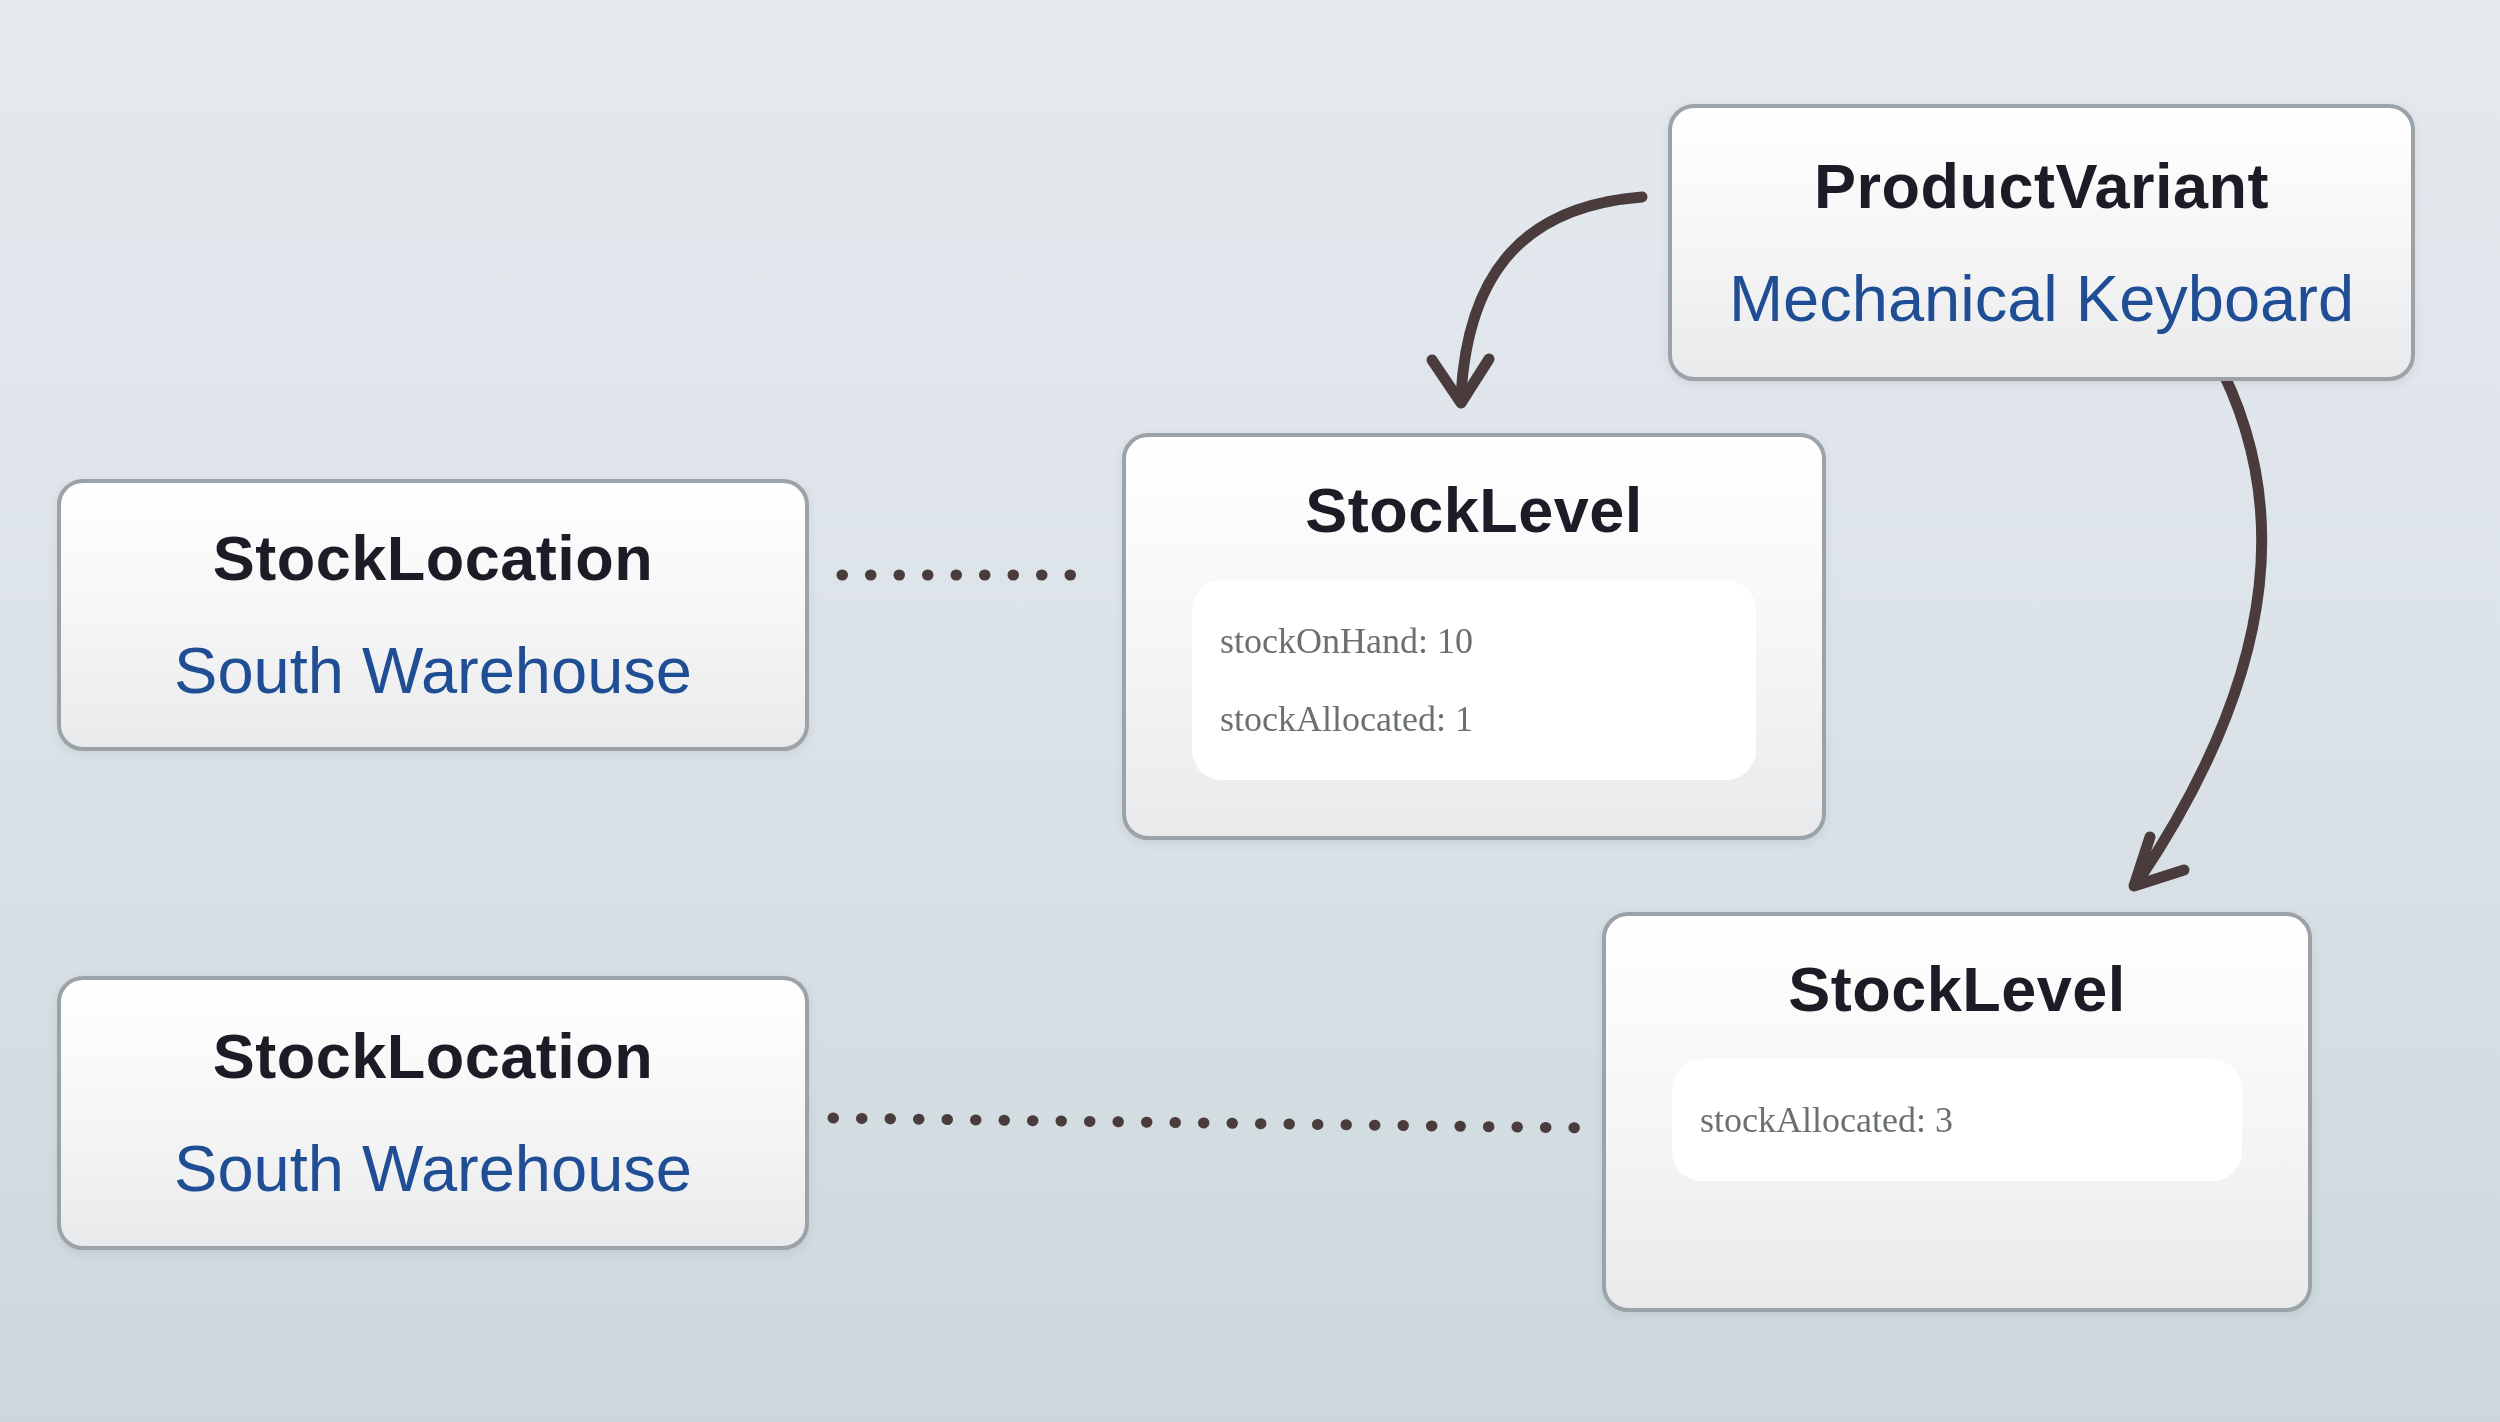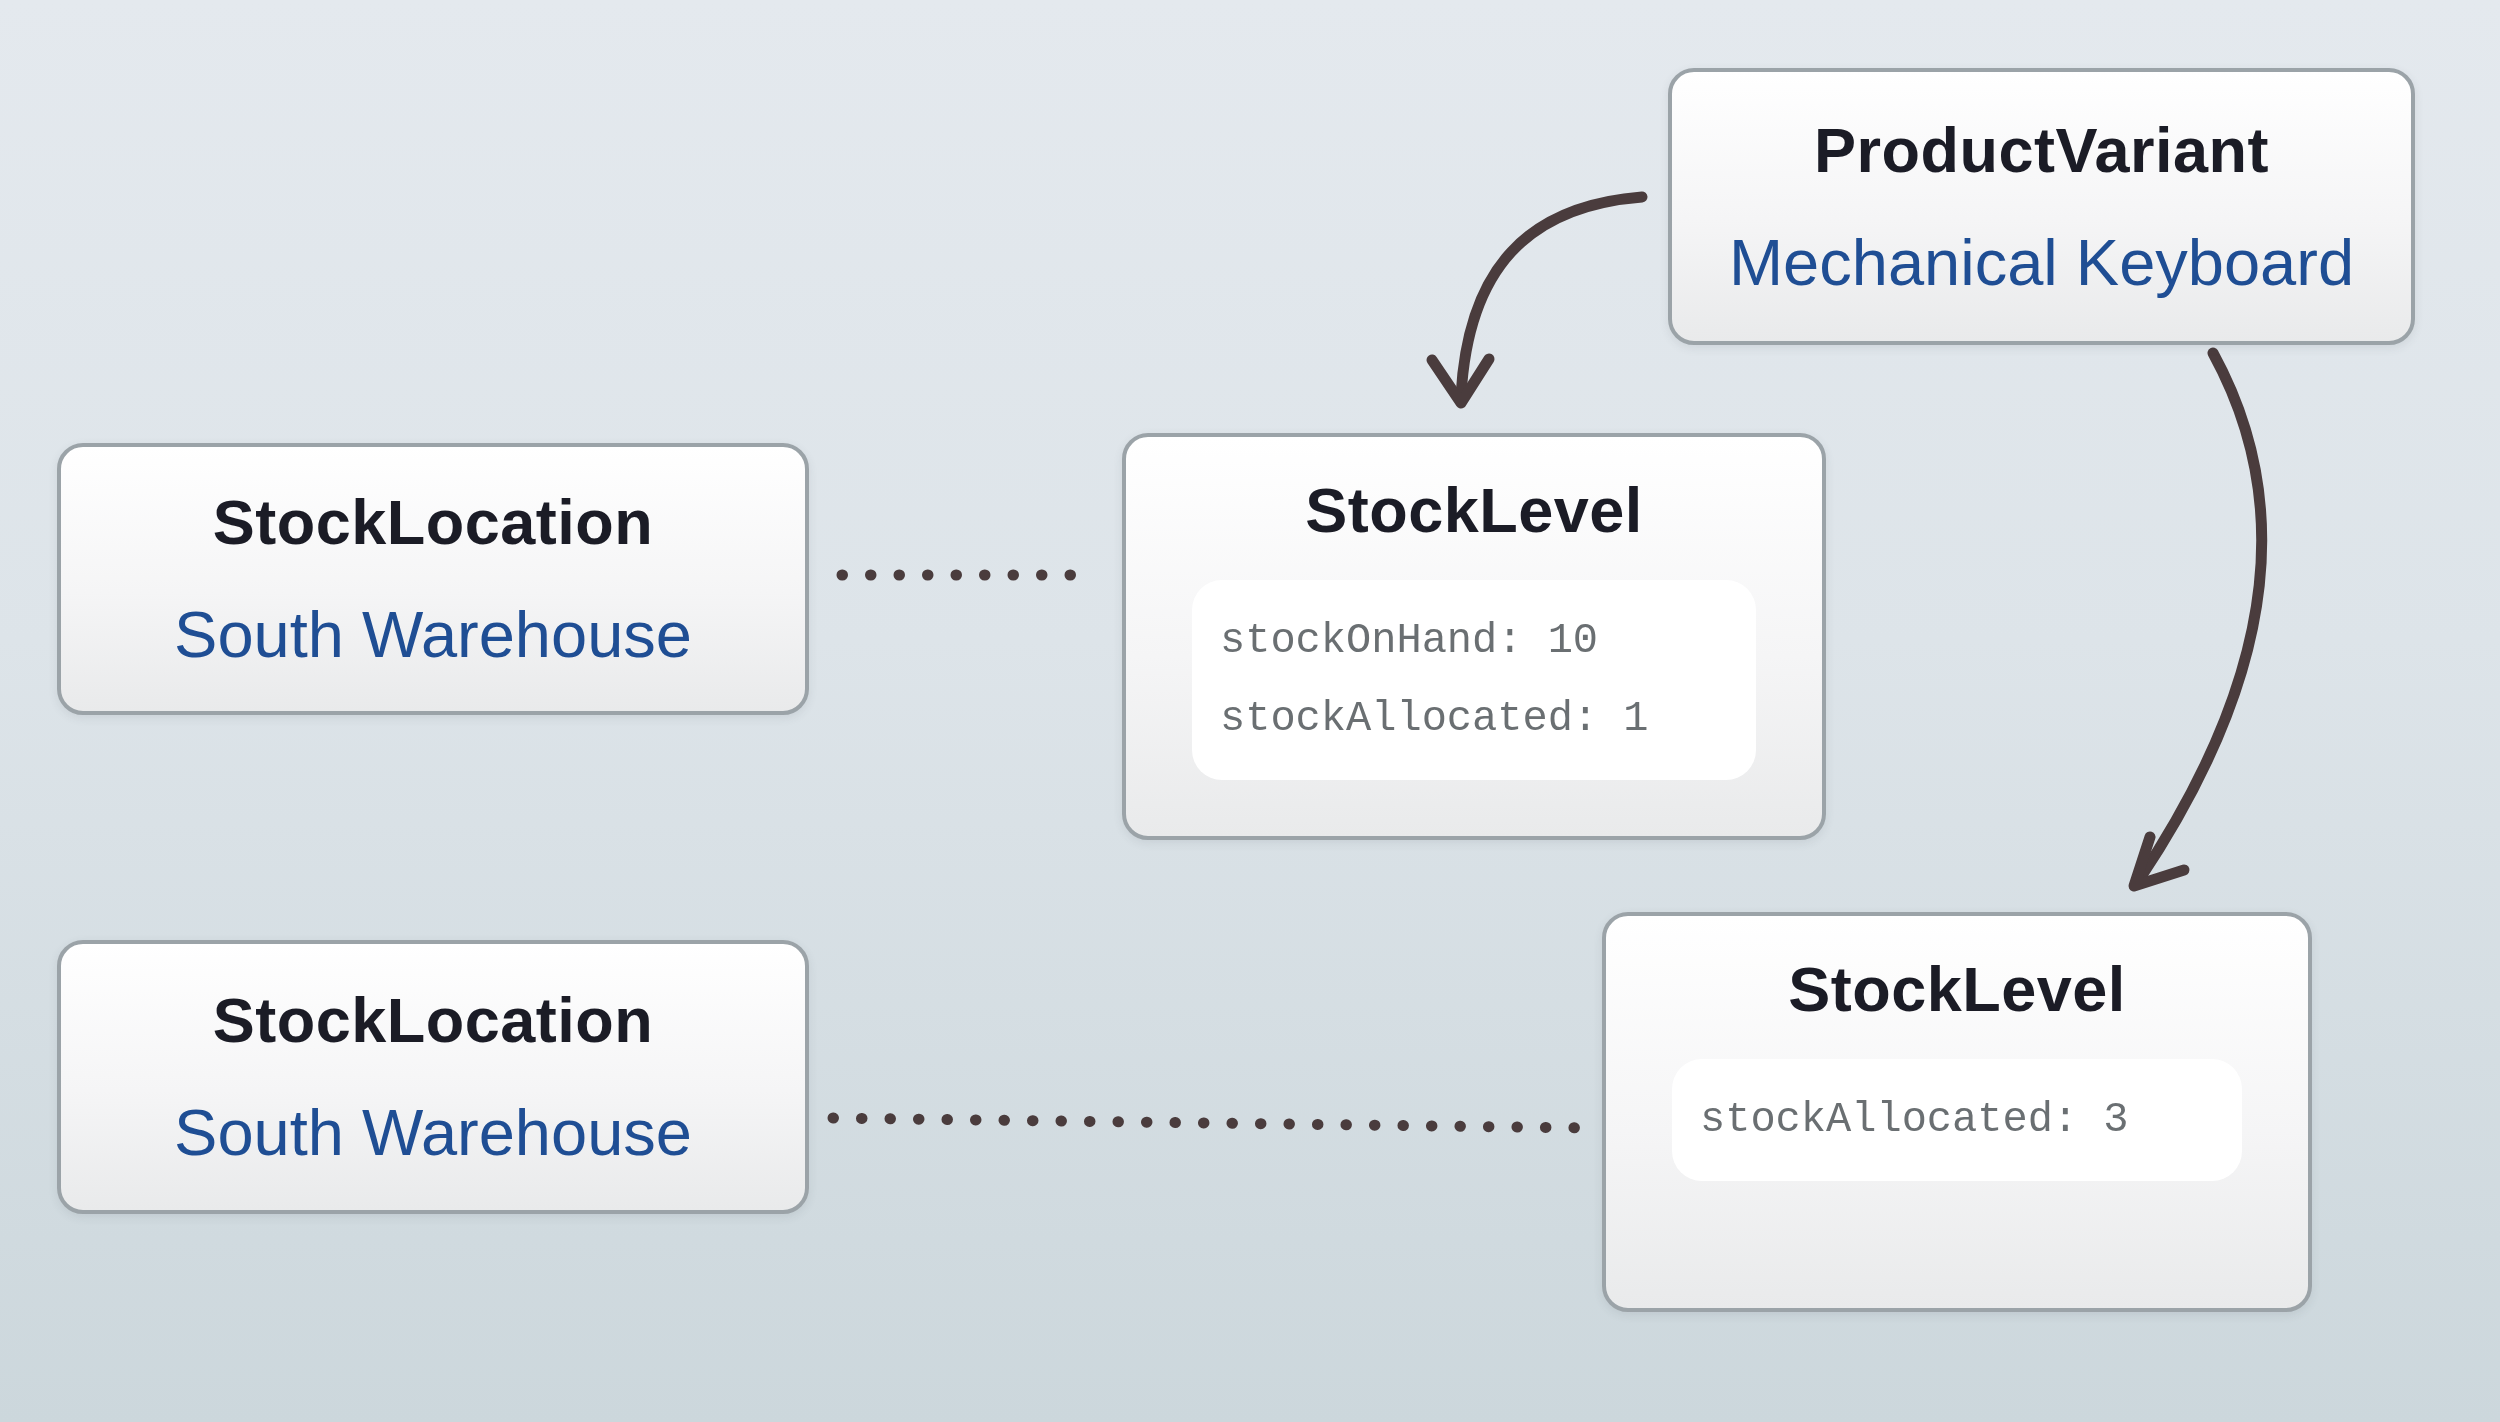--- a/index.html
+++ b/index.html
@@ -23,39 +23,39 @@
     fill: none; stroke: var(--connector); stroke-width: 11;
     stroke-linecap: round; stroke-dasharray: 0.5 28;
   }
   .node {
     position: absolute; box-sizing: border-box;
     border: 4px solid var(--box-border); border-radius: 26px;
     background: linear-gradient(180deg, #ffffff 0%, #f5f5f6 55%, #e9eaeb 100%);
     box-shadow: 0 3px 10px rgba(60, 70, 80, 0.10);
     display: flex; flex-direction: column; align-items: center;
   }
-  .node.centered { justify-content: center; gap: 48px; }
+  .node.centered { justify-content: center; gap: 48px; margin-top: 36px; }
   .node.leveled  { padding-top: 42px; gap: 38px; }
   .node-title {
     font-weight: 700; font-size: 63px; line-height: 1;
     color: var(--title); letter-spacing: 0.5px; white-space: nowrap;
   }
   .node-sub {
     font-weight: 400; font-size: 65px; line-height: 1;
     color: var(--subtitle-blue); white-space: nowrap; text-align: right;
   }
   .code-panel {
     box-sizing: border-box;
     width: calc(100% - 132px);
     background: #ffffff; border-radius: 30px;
     padding: 22px 10px 22px 28px;
   }
   .code-line {
-    font-family: Liberation Mono, monospace;
-    font-size: 42px; line-height: 78px;
+    font-family: Liberation Serif, serif;
+    font-size: 36px; line-height: 78px;
     color: var(--mono-gray); white-space: pre;
   }
   
   #node-pv        { left: 1668px; top:  68px; width: 747px; height: 277px; }
   #node-loc-north { left:   57px; top: 443px; width: 752px; height: 272px; }
   #node-loc-south { left:   57px; top: 940px; width: 752px; height: 274px; }
   #node-sl-north  { left: 1122px; top: 433px; width: 704px; height: 407px; }
   #node-sl-south  { left: 1602px; top: 912px; width: 710px; height: 400px; }
 </style>
 </head>

